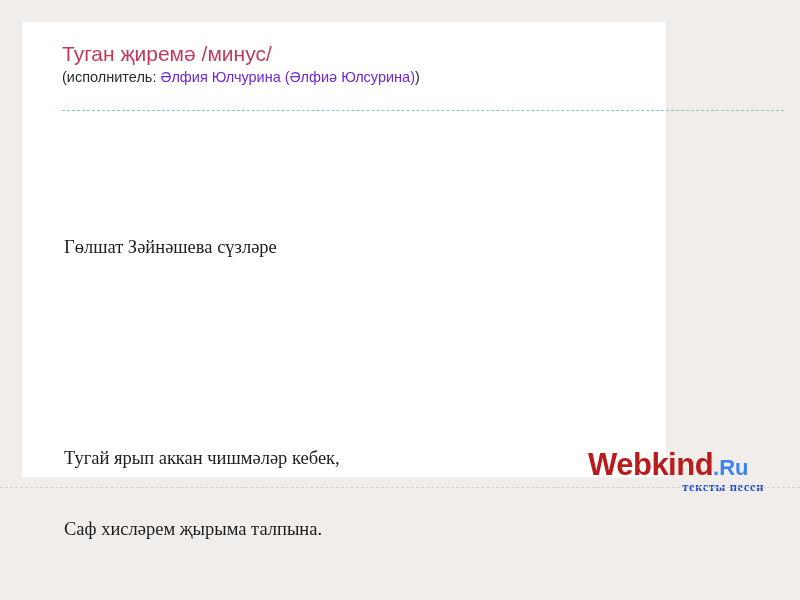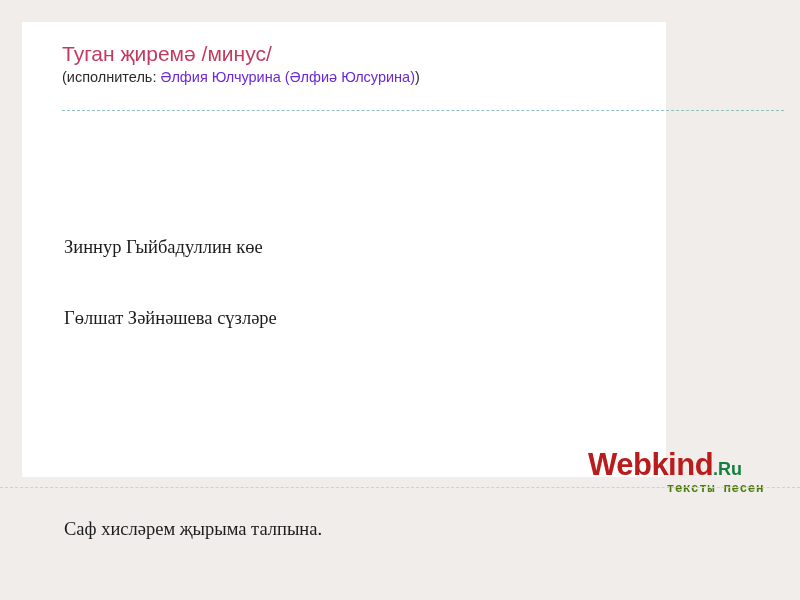--- a/index.html
+++ b/index.html
@@ -99,28 +99,28 @@
   }
   #logo-wordmark {
     font-family: "Liberation Sans", sans-serif;
     font-weight: bold;
     font-size: 31px;
     line-height: 33px;
     letter-spacing: -0.5px;
     white-space: nowrap;
   }
   .logo-main { color: #b91c1c; }
-  .logo-tld  { color: #15803d; font-size: 18px; letter-spacing: 0; margin-top: 20px; }
+  .logo-tld  { color: #3b82f6; font-size: 22px; letter-spacing: 0; margin-top: 20px; }
   #logo-tagline {
-    font-family: Liberation Mono, monospace;
+    font-family: Liberation Serif, serif;
     font-weight: bold;
     font-size: 12.5px;
     line-height: 14px;
     letter-spacing: 0.6px;
-    color: #4d7c0f;
+    color: #1d4ed8;
     text-align: right;
     padding-right: 24px;
     margin-top: -4px;
     white-space: nowrap;
   }
 </style>
 </head>
 <body>
 
 <div id="page-card">
@@ -129,25 +129,25 @@
     <div id="song-title">Туган җиремә /минус/</div>
 
     <div id="artist-line"><span>(исполнитель: </span><a href="#" id="artist-link">Әлфия Юлчурина (Әлфиә Юлсурина)</a><span>)</span></div>
   </div>
 
   <div id="header-rule"></div>
 
   <div id="lyrics">
 
     <div class="lyric-block">
-      <span class="lyric-line">Зиннур Гыйбадуллин көе</span>
       <span class="lyric-line">Гөлшат Зәйнәшева сүзләре</span>
     </div>
 
     <div class="lyric-block">
+      <span class="lyric-line">Тугай ярып аккан чишмәләр кебек,</span>
       <span class="lyric-line">Саф хисләрем җырыма талпына.</span>
       
       
       
     </div>
 
     
 
   </div>
 

